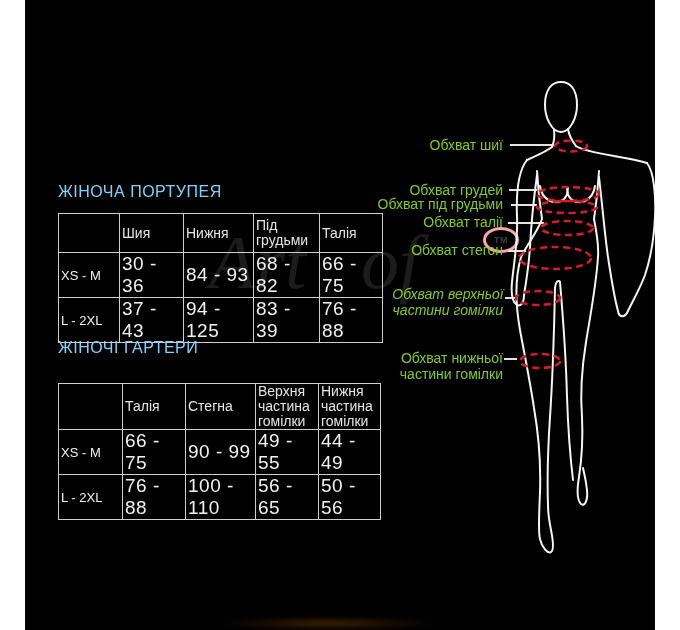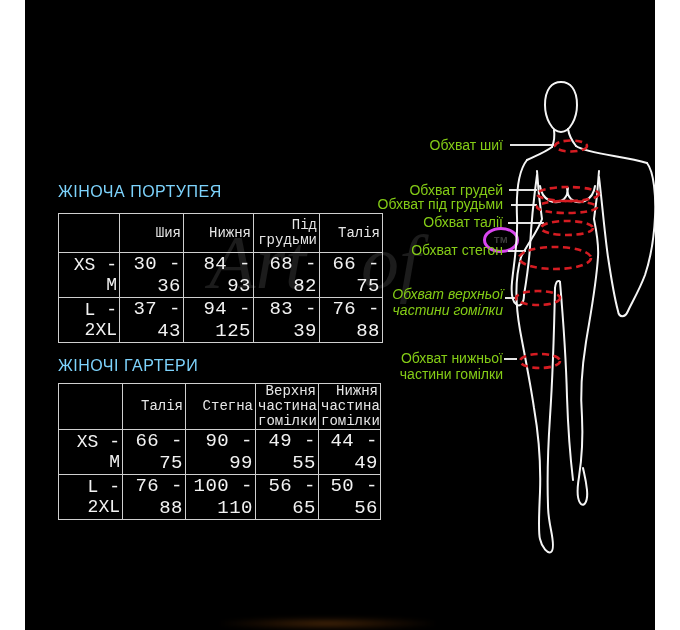--- a/index.html
+++ b/index.html
@@ -4,35 +4,35 @@
 <style>
   html,body{margin:0;padding:0;}
   body{width:680px;height:630px;overflow:hidden;font-family:"Liberation Sans","DejaVu Sans",sans-serif;}
   .page{position:relative;width:680px;height:630px;background:#ffffff;}
   .canvas{position:absolute;left:25px;top:0;width:630px;height:630px;background:var(--bg,#000);overflow:hidden;}
 
   
   .wm{position:absolute;z-index:0;color:var(--wm,#1c1c1c);font-family:"Liberation Serif","DejaVu Serif",serif;line-height:1;user-select:none;}
   .wm-art{left:184px;top:224px;font-size:76px;word-spacing:36px;font-style:italic;}
   .wm-sex{left:186px;top:310px;font-size:118px;letter-spacing:14px;}
-  .tm{position:absolute;left:458px;top:227px;width:30px;height:20px;border:3px solid #d946ef;border-radius:50%;
+  .tm{position:absolute;left:458px;top:227px;width:30px;height:20px;border:3px solid #fca5a5;border-radius:50%;
       display:flex;align-items:center;justify-content:center;font-size:9px;font-weight:bold;color:#404040;
       letter-spacing:.5px;z-index:1;}
 
   .ct{position:absolute;z-index:2;}
 
   .title{margin:0;left:33px;top:116px;width:324px;text-align:center;color:#ffffff;
          font-size:25px;font-weight:bold;letter-spacing:.5px;}
   .section-heading{width:324px;color:#7dd3fc;font-size:16px;letter-spacing:.5px;}
 
   table.size-table{border-collapse:collapse;table-layout:fixed;background:transparent;}
-  table.size-table th,table.size-table td{border:1px solid var(--border,#cfcfcf);text-align:right;
-         vertical-align:middle;padding:0 2px;overflow:hidden;font-family:Liberation Mono, monospace;}
+  table.size-table th,table.size-table td{border:1px solid var(--border,#cfcfcf);text-align:left;
+         vertical-align:middle;padding:0 2px;overflow:hidden;}
   th.col-h{font-size:14px;font-weight:normal;color:#e6e6e6;line-height:15px;}
-  td.row-label{font-size:18px;color:var(--fg,#f2f2f2);margin-left:6px;}
+  td.row-label{font-size:13px;color:var(--fg,#f2f2f2);margin-left:6px;}
   td.val{font-size:19px;color:var(--fg,#f2f2f2);letter-spacing:.5px;}
 
   .meas-label{right:152px;text-align:right;color:#84cc16;font-size:14px;line-height:15.5px;white-space:nowrap;}
   .meas-line{height:2px;background:#e3e3e3;}
 
   .figure-svg{left:435px;top:76px;}
   .glow{left:195px;top:617px;width:215px;height:13px;z-index:1;
         background:radial-gradient(ellipse at center,rgba(150,82,16,.45) 0%,rgba(90,45,8,.25) 45%,transparent 75%);
         filter:blur(2px);}
 </style>
@@ -75,21 +75,21 @@
             </tr>
             <tr style="height: 40px;">
               <td class="row-label">L - 2XL</td>
               <td class="val">37 - 43</td>
               <td class="val">94 - 125</td>
               <td class="val">83 - 39</td>
               <td class="val">76 - 88</td>
             </tr>
           </tbody>
         </table>
-        <div class="section-heading ct" style="left: 33px; top: 357px; width: 322px;">ЖІНОЧІ ГАРТЕРИ</div>
+        <div class="section-heading ct" style="left: 33px; top: 339px; width: 322px;">ЖІНОЧІ ГАРТЕРИ</div>
         <table class="size-table ct" style="left: 33px; top: 383px; width: 322px;">
           <colgroup>
             <col style="width: 64px;">
             <col style="width: 63px;">
             <col style="width: 70px;">
             <col style="width: 63px;">
             <col style="width: 62px;">
           </colgroup>
           <thead>
             <tr style="height: 42px;">

